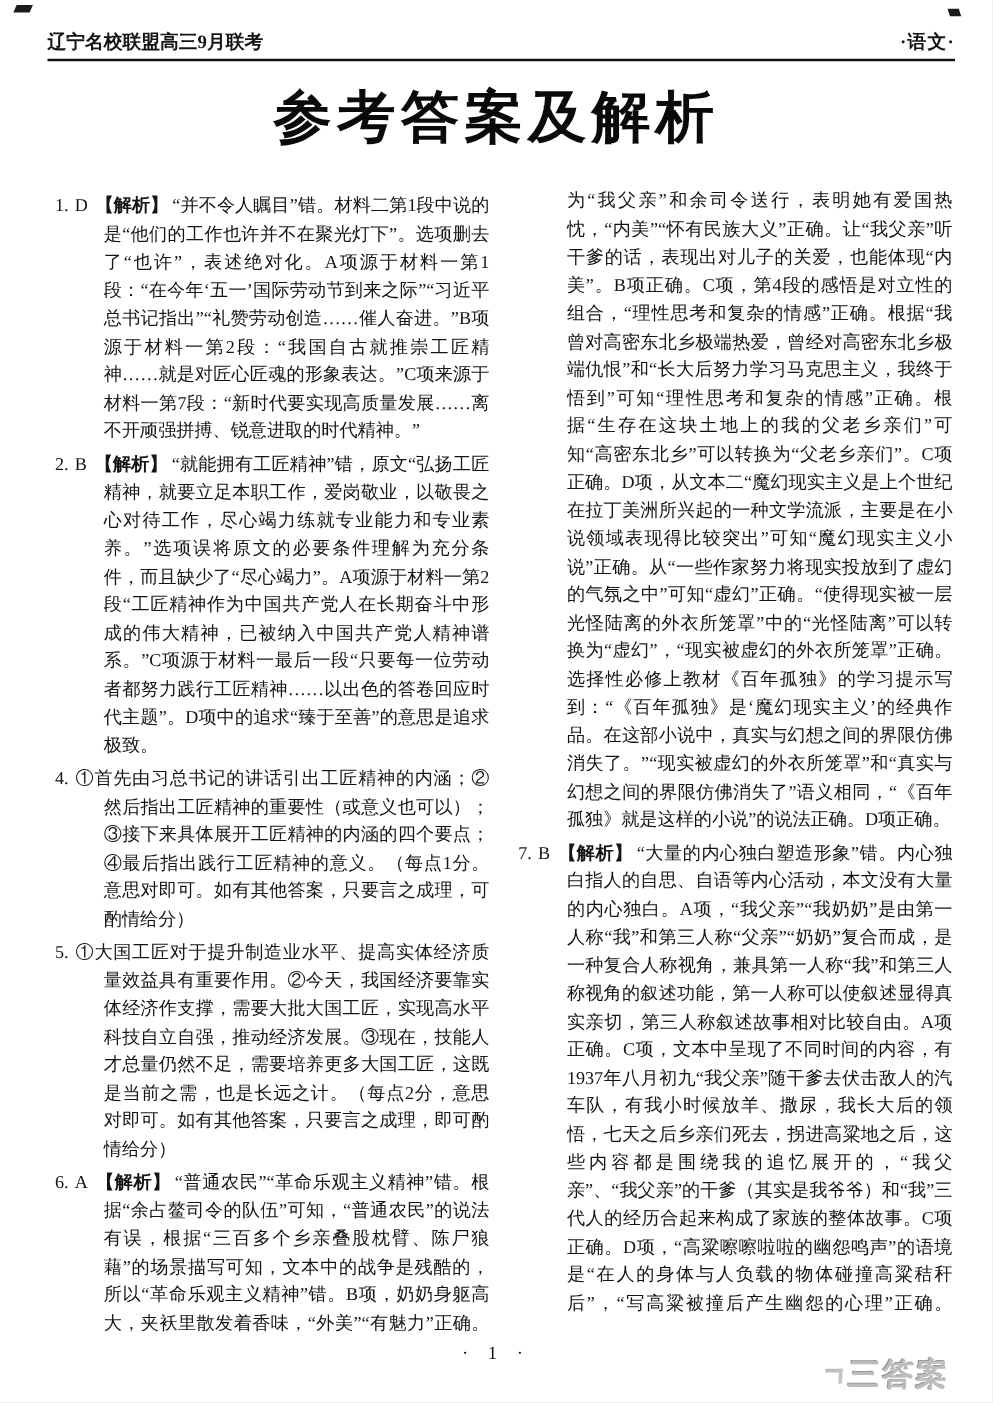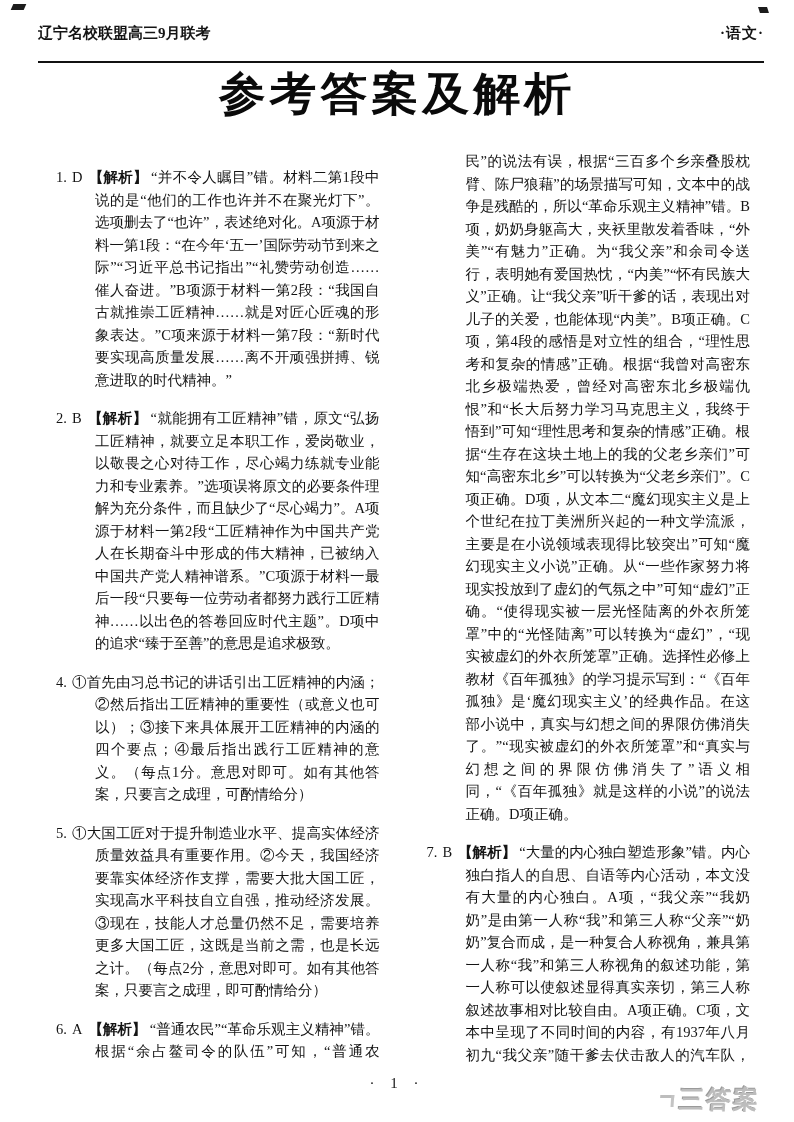--- a/index.html
+++ b/index.html
@@ -15,42 +15,42 @@
   
   .corner-mark{position:absolute;background:#1c1c1c;}
   .corner-mark.tl{top:4px;left:12px;width:13px;height:6px;transform:skewX(-24deg);}
   .corner-mark.tr{top:7px;right:26px;width:9px;height:6px;transform:skewX(18deg);}
 
   .header{
     position:absolute;top:24px;left:38px;right:30px;
     display:flex;justify-content:space-between;align-items:flex-end;
     font-size:15px;font-weight:bold;
     border-bottom:2.5px solid #111;
-    padding-bottom:18px;
+    padding-bottom:4px;
   }
   .header .h-right{letter-spacing:1px;}
 
   .page-title{
     position:absolute;top:64px;left:0;right:0;
     margin:0;text-align:center;
     font-family:"Liberation Sans","DejaVu Sans",sans-serif;
     font-weight:900;font-size:45px;letter-spacing:4px;
     transform:scaleX(1.04);
     color:#0a0a0a;
   }
 
   .columns{
     position:absolute;top:150px;left:40px;
     width:726px;height:925px;
     column-count:2;column-gap:15px;column-fill:auto;
     font-size:14.5px;line-height:22.5px;
     text-align:justify;text-justify:inter-character;
     overflow:hidden;
   }
-  .item{margin:16px;padding-left:39px;text-indent:-39px;}
+  .item{margin:4px;padding-left:39px;text-indent:-39px;}
   .item .num{margin-right:5px;}
   .item .letter{margin-right:6px;}
   .item .tag{
     font-family:"Liberation Sans","DejaVu Sans",sans-serif;
     font-weight:bold;margin-right:3px;
   }
 
   .footer-page{
     position:absolute;bottom:30px;left:0;right:0;
     text-align:center;font-size:15px;letter-spacing:6px;

